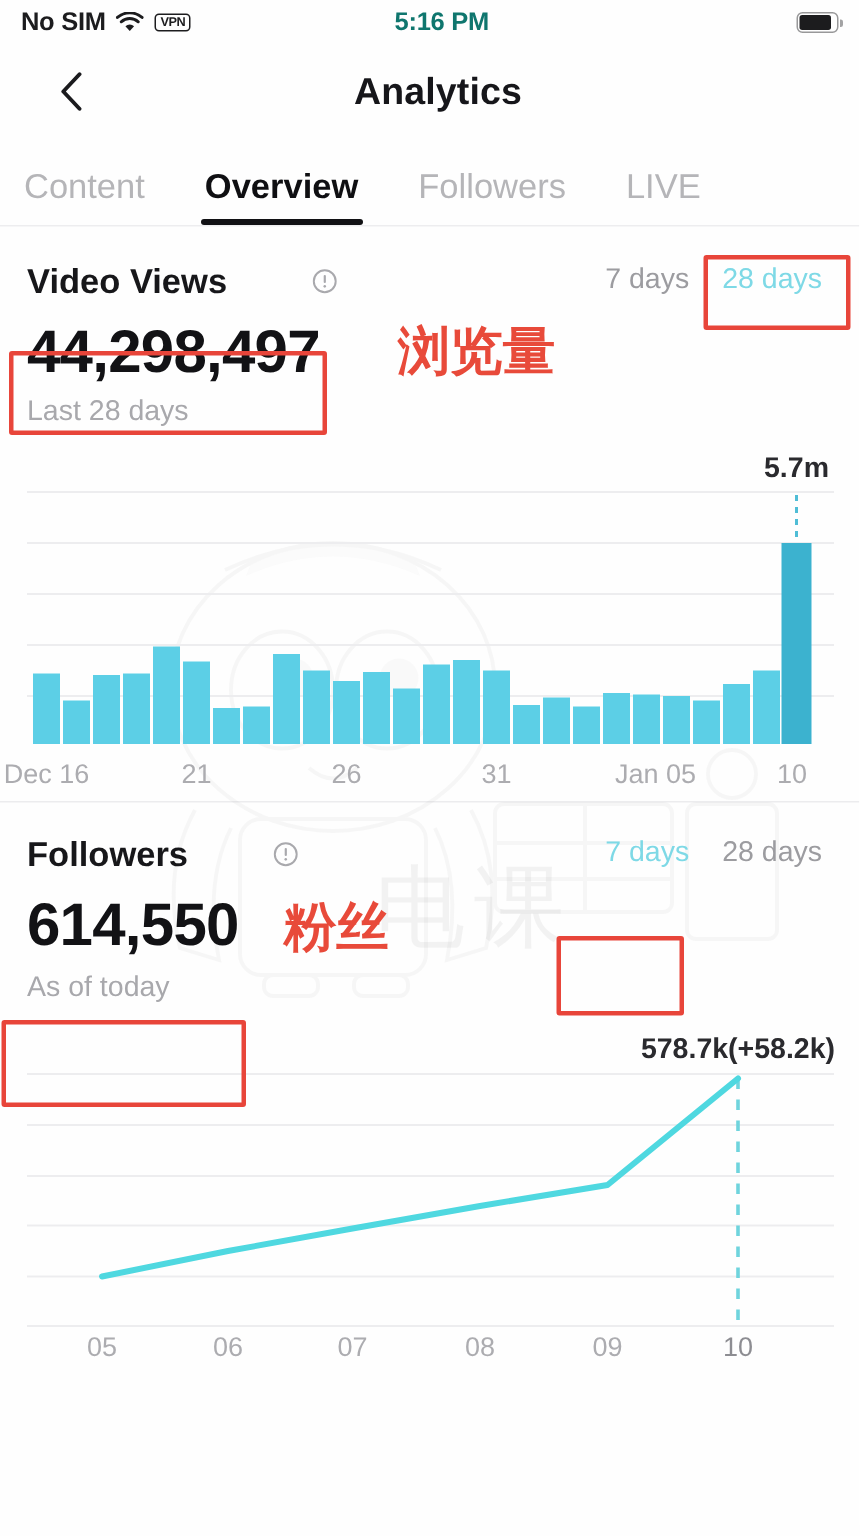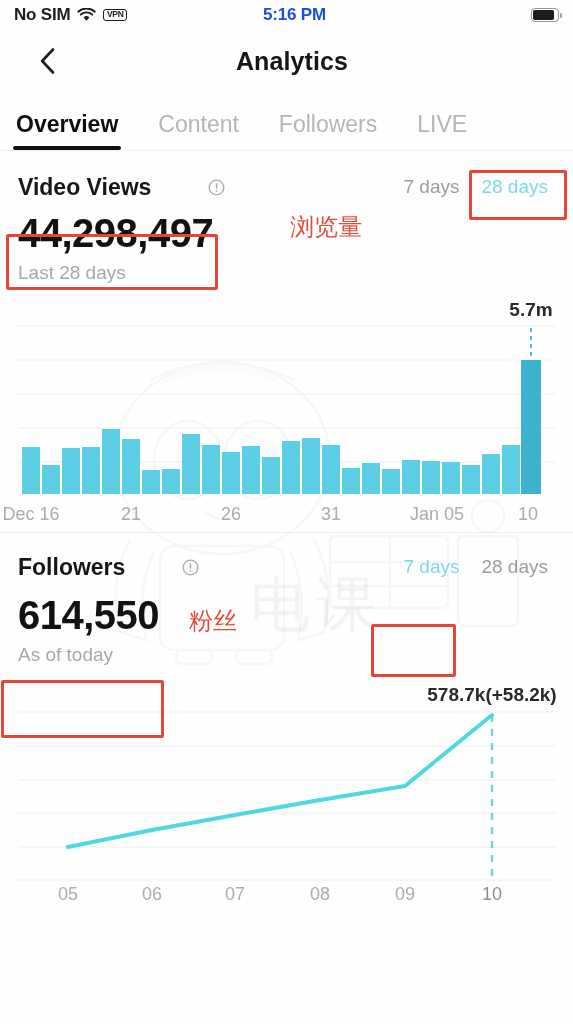--- a/index.html
+++ b/index.html
@@ -62,21 +62,21 @@
     color: #1c1c1e;
     line-height: 1.15;
     letter-spacing: -0.3px;
   }
   .sb-time {
     position: absolute;
     left: 16px; right: 0;
     text-align: center;
     font-size: 17px;
     font-weight: 600;
-    color: #1d4ed8;
+    color: #0f766e;
     letter-spacing: -0.2px;
   }
   .sb-right { margin-left: auto; display: flex; align-items: center; }
   .battery {
     position: relative;
     width: 28px; height: 14px;
     border: 1.6px solid rgba(28,28,30,0.45);
     border-radius: 4px;
     padding: 1.4px;
   }
@@ -198,22 +198,22 @@
     letter-spacing: -0.5px;
     display: inline-block;
   }
   .sub-label {
     font-size: 19px;
     color: #a8a8ac;
     margin-top: 12px;
   }
   .cn-note {
     color: #e84a3a;
-    font-size: 24px;
-    font-weight: 400;
+    font-size: 35px;
+    font-weight: 700;
     font-family: "DejaVu Sans", sans-serif;
   }
 
   
   .annot {
     position: absolute;
     border: 3px solid #e8453a;
     border-radius: 2px;
     pointer-events: none;
     z-index: 6;
@@ -290,26 +290,26 @@
   <div id="navbar">
     <div class="back-btn">
       <svg class="chev" viewBox="0 0 15 26">
         <path d="M13 1.5 L2.2 13 L13 24.5" stroke="#1b1b1e" stroke-width="2.6" fill="none" stroke-linecap="round" stroke-linejoin="round"></path>
       </svg>
     </div>
     <div class="nav-title">Analytics</div>
   </div>
 
   <div id="tabs">
+    <div class="tab">
+      <span>Content</span>
+    </div>
     <div class="tab active">
       <span>Overview</span>
       <span class="tab-underline"></span>
-    </div>
-    <div class="tab">
-      <span>Content</span>
     </div>
     <div class="tab">
       <span>Followers</span>
     </div>
     <div class="tab">
       <span>LIVE</span>
     </div>
   </div>
   <div id="tab-divider"></div>
 
@@ -320,21 +320,21 @@
         <circle cx="8.5" cy="8.5" r="7.3" stroke="#a9a9ad" stroke-width="1.3" fill="none"></circle>
         <rect x="7.8" y="4.3" width="1.45" height="5.4" rx="0.7" fill="#a9a9ad"></rect>
         <circle cx="8.5" cy="11.9" r="0.85" fill="#a9a9ad"></circle>
       </svg>
       <div class="range-wrap">
         <span class="range-btn">7 days</span>
         <span class="range-btn active">28 days</span>
       </div>
     </div>
 
-    <div style="padding:10px 18px 0 18px; display:flex; align-items:flex-start;gap:25px;">
+    <div style="padding:10px 18px 0 18px; display:flex; align-items:flex-end;">
       <span class="big-number">44,298,497</span>
       <span class="cn-note" style="margin-left:52px;">浏览量</span>
     </div>
     <div style="padding:6px 18px 0 18px;">
       <span class="sub-label">Last 28 days</span>
     </div>
 
     <svg class="chart-svg" width="573" height="230" viewBox="0 0 573 230" style="margin-top:14px;">
 
       <g stroke="#ededef" stroke-width="1.2">

